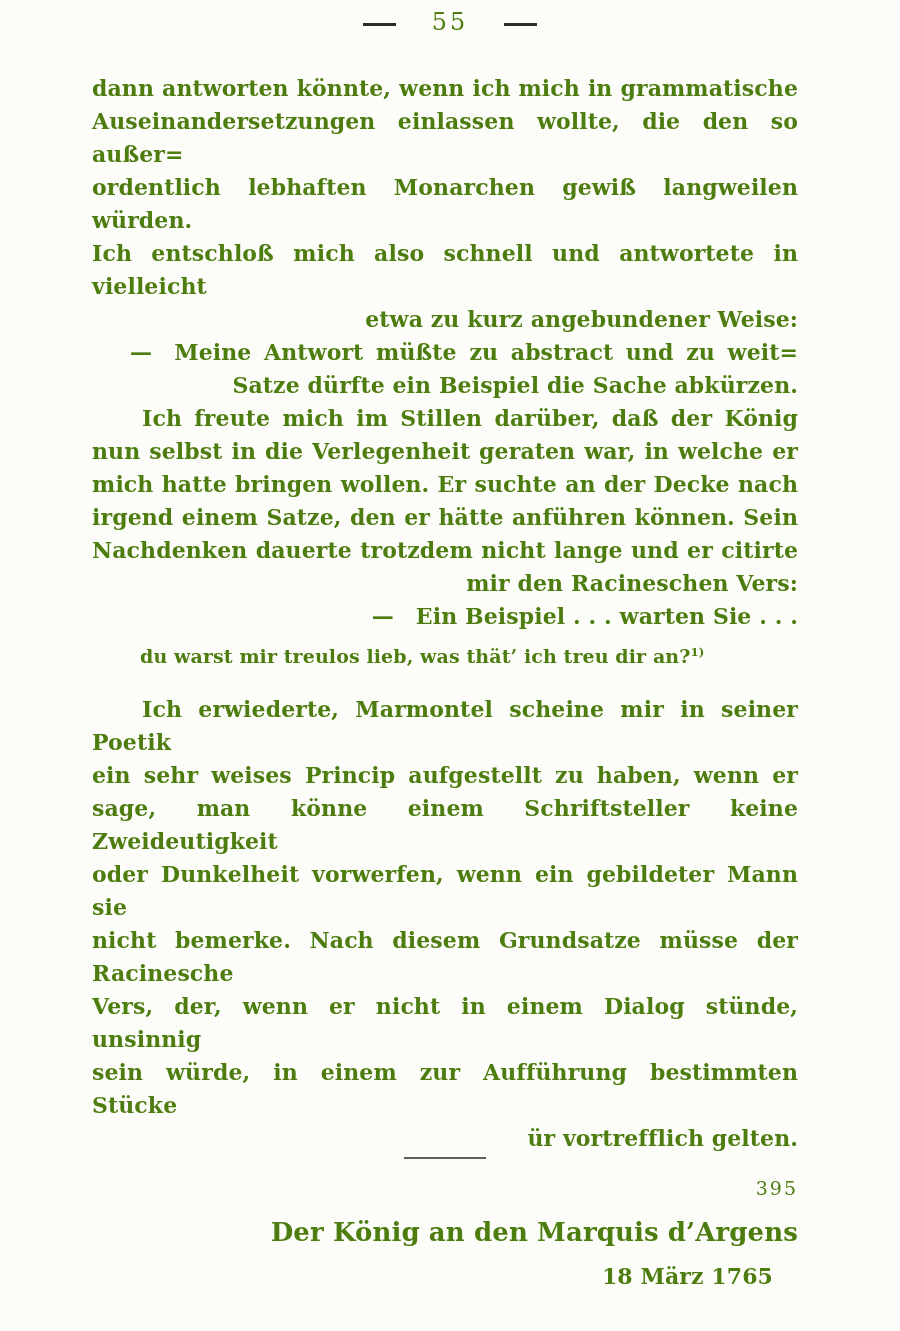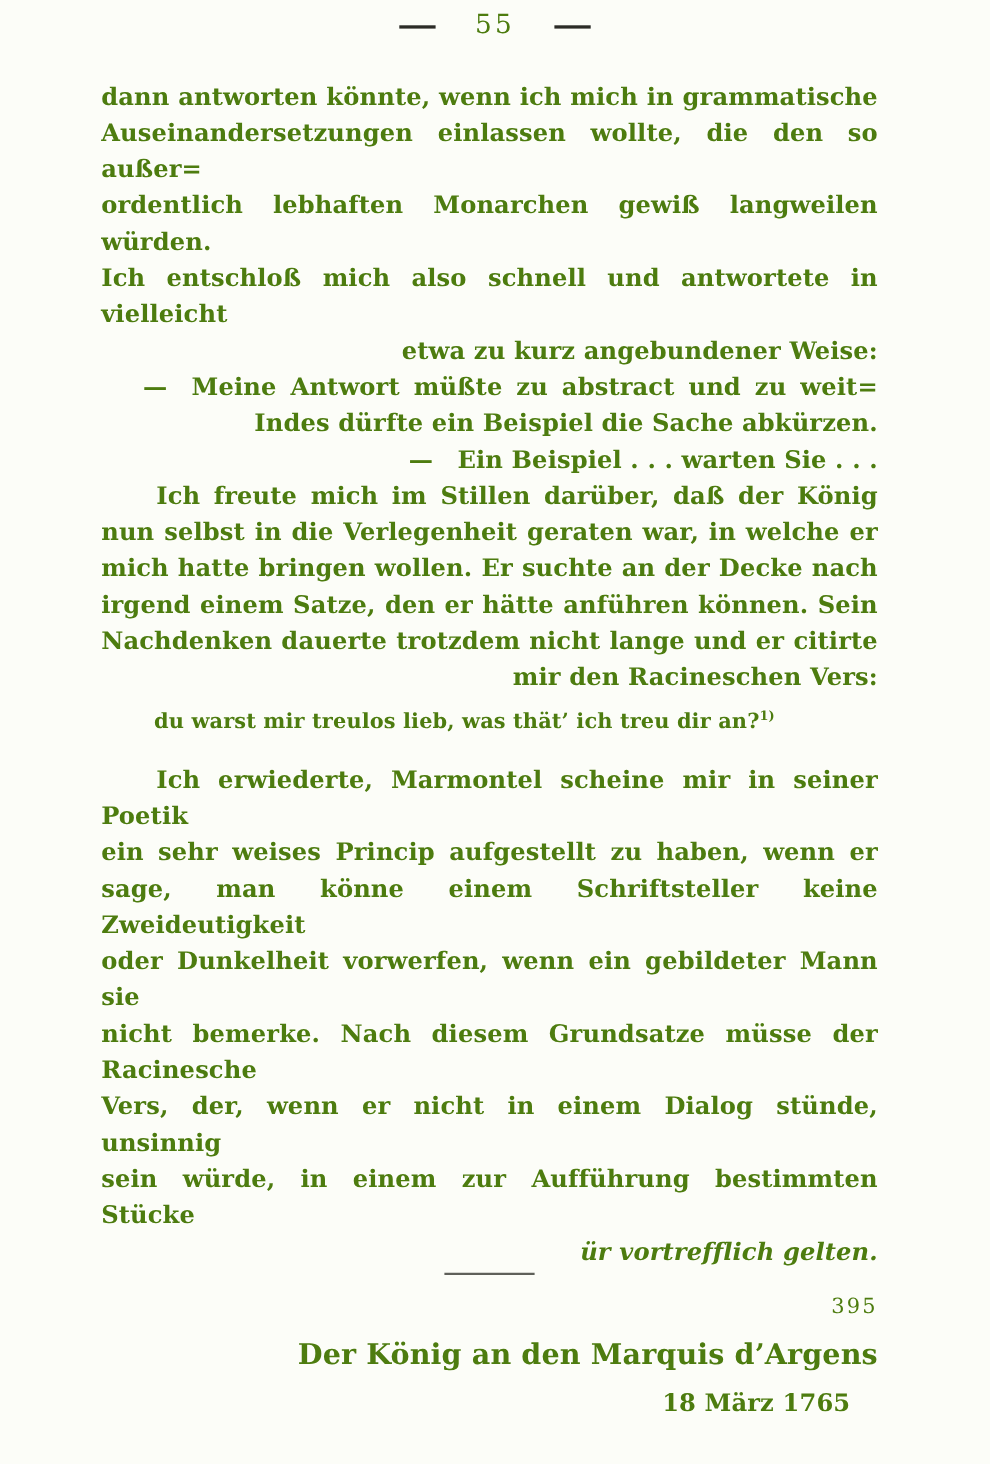--- a/index.html
+++ b/index.html
@@ -24,21 +24,21 @@
   .column {
     position:absolute; left:92px; top:72px; width:706px;
     font-size:22px; font-weight:bold; line-height:33px;
     letter-spacing:0.1px;
   }
   .para { margin:0; }
   .line { white-space:nowrap;text-align:right; }
   .line.j { text-align:justify; text-align-last:justify; white-space:normal; }
   .ind1 { text-indent:50px; }
   .ind-dialog { text-indent:38px; }
-  .ind-tiny { text-indent:10px;font-style:italic; }
+  .ind-tiny { text-indent:10px; }
 
   
   .verse {
     margin:10px 0 24px 48px;
     font-size:19px; line-height:26px; font-weight:bold;
   }
   .sup { font-size:0.62em; vertical-align:super; line-height:0; }
 
   
   .mid-divider {
@@ -74,34 +74,34 @@
     <div class="para">
       <div class="line j">dann antworten könnte, wenn ich mich in grammatische</div>
       <div class="line j">Auseinandersetzungen einlassen wollte, die den so außer=</div>
       <div class="line j">ordentlich lebhaften Monarchen gewiß langweilen würden.</div>
       <div class="line j">Ich entschloß mich also schnell und antwortete in vielleicht</div>
       <div class="line">etwa zu kurz angebundener Weise:</div>
     </div>
 
     <div class="para">
       <div class="line j ind-dialog">— Meine Antwort müßte zu abstract und zu weit=</div>
-      <div class="line">Indes dürfte ein Beispiel die Sache abkürzen.</div>
-    </div>
-
-    <div class="para">
-      <div class="line ind-dialog">— Ein Beispiel . . . warten Sie . . .</div>
+      <div class="line">Satze dürfte ein Beispiel die Sache abkürzen.</div>
     </div>
 
     <div class="para">
       <div class="line j ind1">Ich freute mich im Stillen darüber, daß der König</div>
       <div class="line j">nun selbst in die Verlegenheit geraten war, in welche er</div>
       <div class="line j">mich hatte bringen wollen. Er suchte an der Decke nach</div>
       <div class="line j">irgend einem Satze, den er hätte anführen können. Sein</div>
       <div class="line j">Nachdenken dauerte trotzdem nicht lange und er citirte</div>
       <div class="line">mir den Racineschen Vers:</div>
+    </div>
+
+    <div class="para">
+      <div class="line ind-dialog">— Ein Beispiel . . . warten Sie . . .</div>
     </div>
 
     <div class="verse">
       <span>du warst mir treulos lieb, was thät’ ich treu dir an?</span><sup class="sup">1)</sup>
     </div>
 
     <div class="para">
       <div class="line j ind1">Ich erwiederte, Marmontel scheine mir in seiner Poetik</div>
       <div class="line j">ein sehr weises Princip aufgestellt zu haben, wenn er</div>
       <div class="line j">sage, man könne einem Schriftsteller keine Zweideutigkeit</div>

